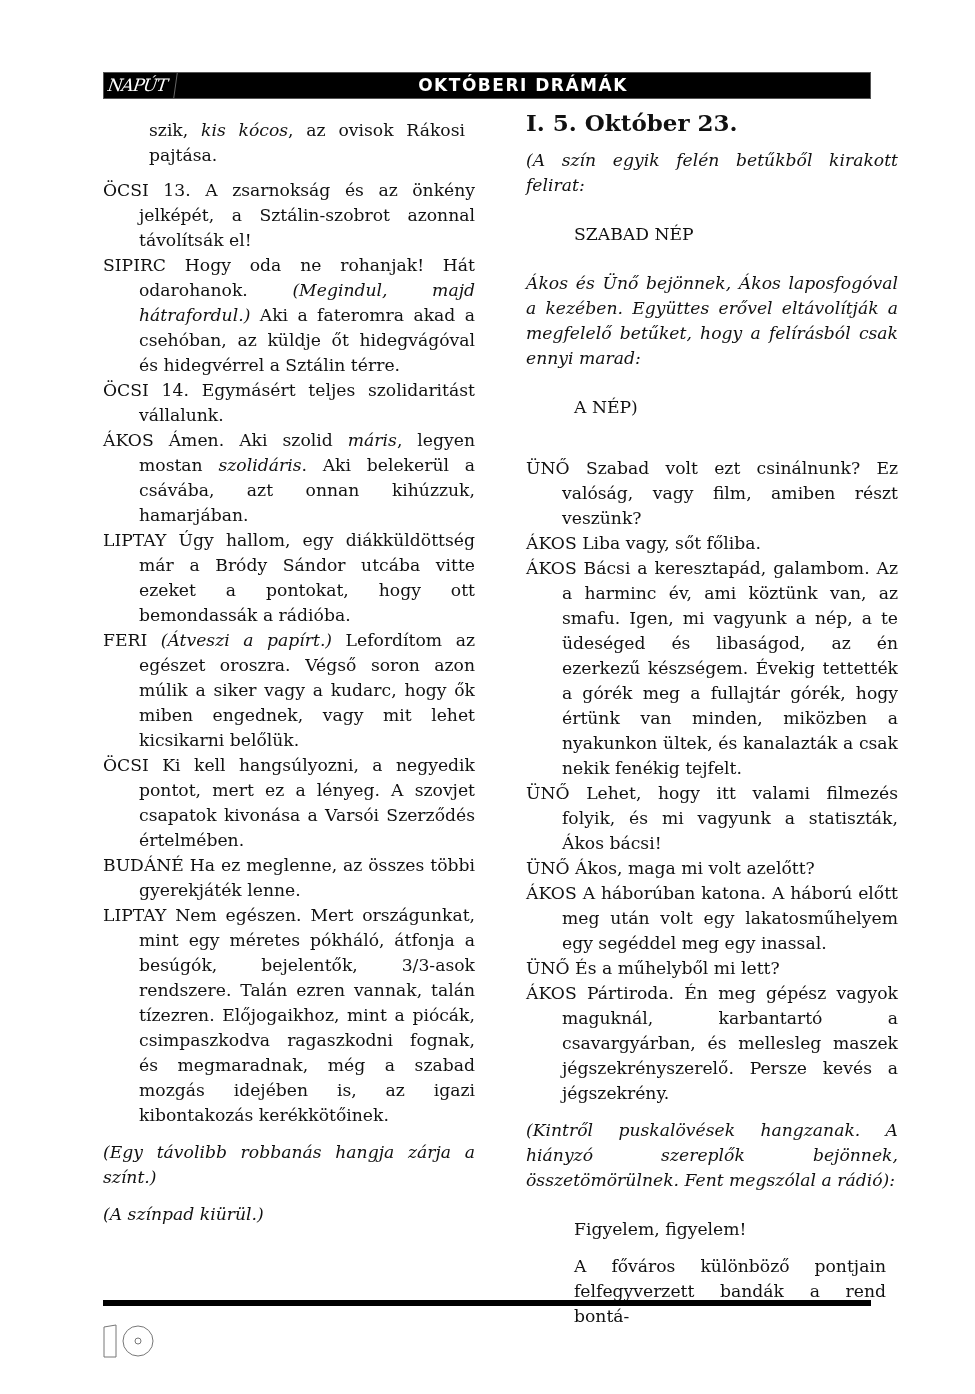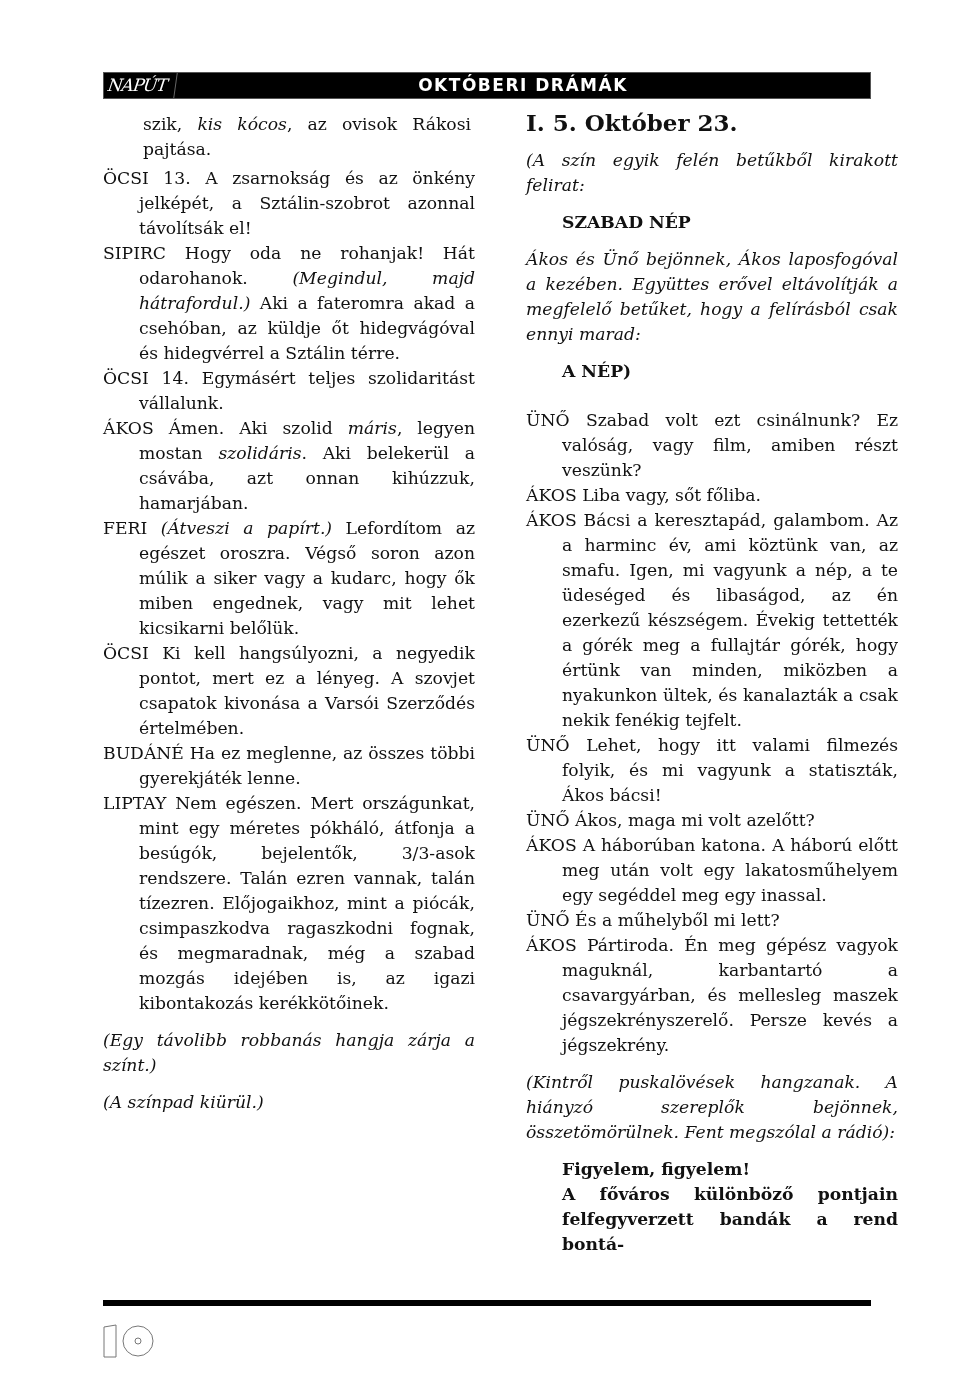--- a/index.html
+++ b/index.html
@@ -14,24 +14,24 @@
             letter-spacing: -1px; box-sizing: border-box; transform: skewX(-8deg); }
     .header-title { position: absolute; left: 72px; right: 0; top: 0; height: 39px;
                     color: #fff; text-align: center; font-family: "DejaVu Sans", sans-serif;
                     font-weight: bold; font-size: 17px; line-height: 25px; letter-spacing: 1.5px; }
 
     .col { position: absolute; top: 108px; width: 372px; font-size: 17.2px; line-height: 25px; }
     .col.left { left: 103px; }
     .col.right { left: 526px; }
 
     .sp { text-align: justify; padding-left: 36px; text-indent: -36px; margin: 0; }
-    .cont { text-align: justify; padding-left: 36px; margin: 4px; }
+    .cont { text-align: justify; padding-left: 36px; margin: 10px; }
     .dir { font-style: italic; text-align: justify; margin: 0; }
     .gap { height: 12px; }
-    .indent { padding-left: 36px; margin: 0; font-weight: bold; }
+    .indent { padding-left: 36px; margin: 12px; }
     .heading { font-weight: bold; font-size: 23px; line-height: 30px; margin: 0 0 10px 0;
                font-family: "DejaVu Serif", serif; }
     em { font-style: italic; }
 
     .footer-rule { position: absolute; left: 103px; top: 1300px; width: 768px; height: 6px; background: #000; }
     .page-num { position: absolute; left: 103px; top: 1323px; width: 60px; height: 36px; }
   </style>
 </head>
 <body>
 
@@ -44,20 +44,21 @@
   <p class="cont"><span>szik, </span><em>kis kócos</em><span>, az ovisok Rákosi pajtása.</span></p>
 
   <p class="sp"><span>ÖCSI 13.</span> <span>A zsarnokság és az önkény jelképét, a Sztálin-szobrot azonnal távolítsák el!</span></p>
 
   <p class="sp"><span>SIPIRC</span> <span>Hogy oda ne rohanjak! Hát odarohanok. </span><em>(Megindul, majd hátrafordul.)</em><span> Aki a fateromra akad a csehóban, az küldje őt hidegvágóval és hidegvérrel a Sztálin térre.</span></p>
 
   <p class="sp"><span>ÖCSI 14.</span> <span>Egymásért teljes szolidaritást vállalunk.</span></p>
 
   <p class="sp"><span>ÁKOS</span> <span>Ámen. Aki szolid </span><em>máris</em><span>, legyen mostan </span><em>szolidáris</em><span>. Aki belekerül a csávába, azt onnan kihúzzuk, hamarjában.</span></p>
 
+  <p class="sp"><span>LIPTAY</span> <span>Úgy hallom, egy diákküldöttség már a Bródy Sándor utcába vitte ezeket a pontokat, hogy ott bemondassák a rádióba.</span></p>
 
   <p class="sp"><span>FERI</span> <em>(Átveszi a papírt.)</em><span> Lefordítom az egészet oroszra. Végső soron azon múlik a siker vagy a kudarc, hogy ők miben engednek, vagy mit lehet kicsikarni belőlük.</span></p>
 
   <p class="sp"><span>ÖCSI</span> <span>Ki kell hangsúlyozni, a negyedik pontot, mert ez a lényeg. A szovjet csapatok kivonása a Varsói Szerződés értelmében.</span></p>
 
   <p class="sp"><span>BUDÁNÉ</span> <span>Ha ez meglenne, az összes többi gyerekjáték lenne.</span></p>
 
   <p class="sp"><span>LIPTAY</span> <span>Nem egészen. Mert országunkat, mint egy méretes pókháló, átfonja a besúgók, bejelentők, 3/3-asok rendszere. Talán ezren vannak, talán tízezren. Előjogaikhoz, mint a piócák, csimpaszkodva ragaszkodni fognak, és megmaradnak, még a szabad mozgás idejében is, az igazi kibontakozás kerékkötőinek.</span></p>
 
   <div class="gap"></div>

